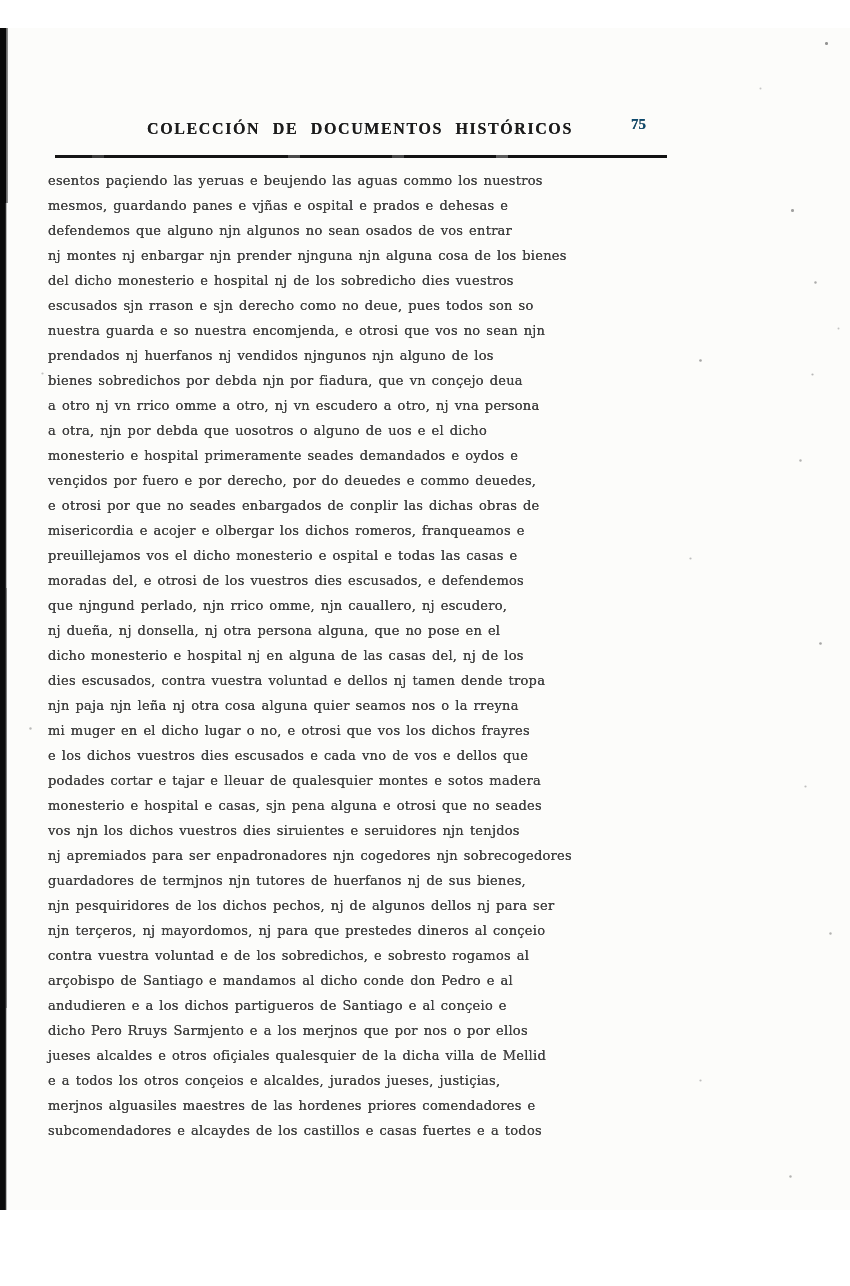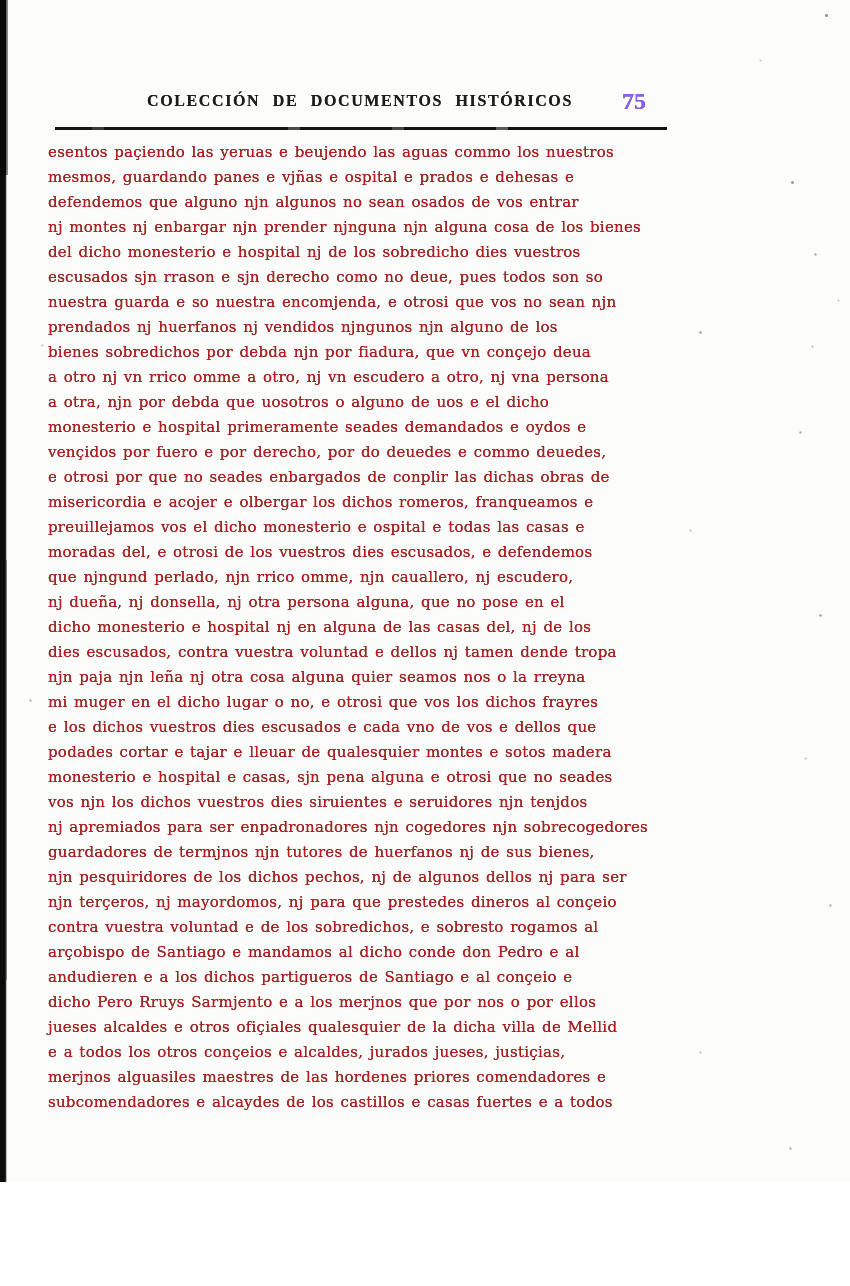--- a/index.html
+++ b/index.html
@@ -7,20 +7,21 @@
     padding: 0;
     background: #ffffff;
   }
   .scan-page {
     position: relative;
     width: 850px;
     height: 1182px;
     background: #fcfcfa;
     overflow: hidden;
     font-family: "DejaVu Serif", "Liberation Serif", serif;
+    margin-top: 28px;
   }
 
   
   .edge-bar {
     position: absolute;
     left: 0; top: 0;
     width: 8px; height: 1286px;
     background:
       linear-gradient(90deg, #0b0b0b 0 62%, #2a2a2a 62% 75%, rgba(60,60,60,0.35) 75% 88%, transparent 88%);
   }
@@ -55,23 +56,23 @@
     font-weight: 700;
     letter-spacing: 1.6px;
     word-spacing: 7px;
     color: #1c1c1c;
     text-shadow: 0 0 0.5px rgba(20,20,20,0.8);
   }
   .page-number {
     position: absolute;
     right: 26px; top: -4px;
     font-family: "Liberation Serif", "DejaVu Serif", serif;
-    font-size: 24px;
+    font-size: 15px;
     font-weight: 600;
-    color: #8b5cf6;
+    color: #0c4a6e;
     text-shadow: 0 0 0.4px rgba(20,20,20,0.7);
   }
   .header-rule {
     position: absolute;
     left: 55px; top: 127px;
     width: 612px; height: 3px;
     background: linear-gradient(90deg,
       #161616 0 6%, #3b3b3b 6% 8%, #141414 8% 38%,
       #4a4a4a 38% 40%, #131313 40% 55%, #474747 55% 57%,
       #121212 57% 72%, #5a5a5a 72% 74%, #121212 74% 100%);
@@ -82,24 +83,24 @@
     position: absolute;
     left: 48px; top: 140px;
     width: 624px;
   }
   .text-line {
     height: 25px;
     line-height: 25px;
     text-align: justify;
     text-align-last: justify;
     -moz-text-align-last: justify;
-    font-size: 15px;
+    font-size: 13px;
     letter-spacing: 0.25px;
     word-spacing: 1.5px;
-    color: #b91c1c;
+    color: #404040;
     text-shadow: 0 0 0.45px rgba(25,25,25,0.85);
     white-space: nowrap;
     overflow: visible;
   }
   .text-line::after { 
     content: "";
     display: inline-block;
     width: 100%;
   }
 

